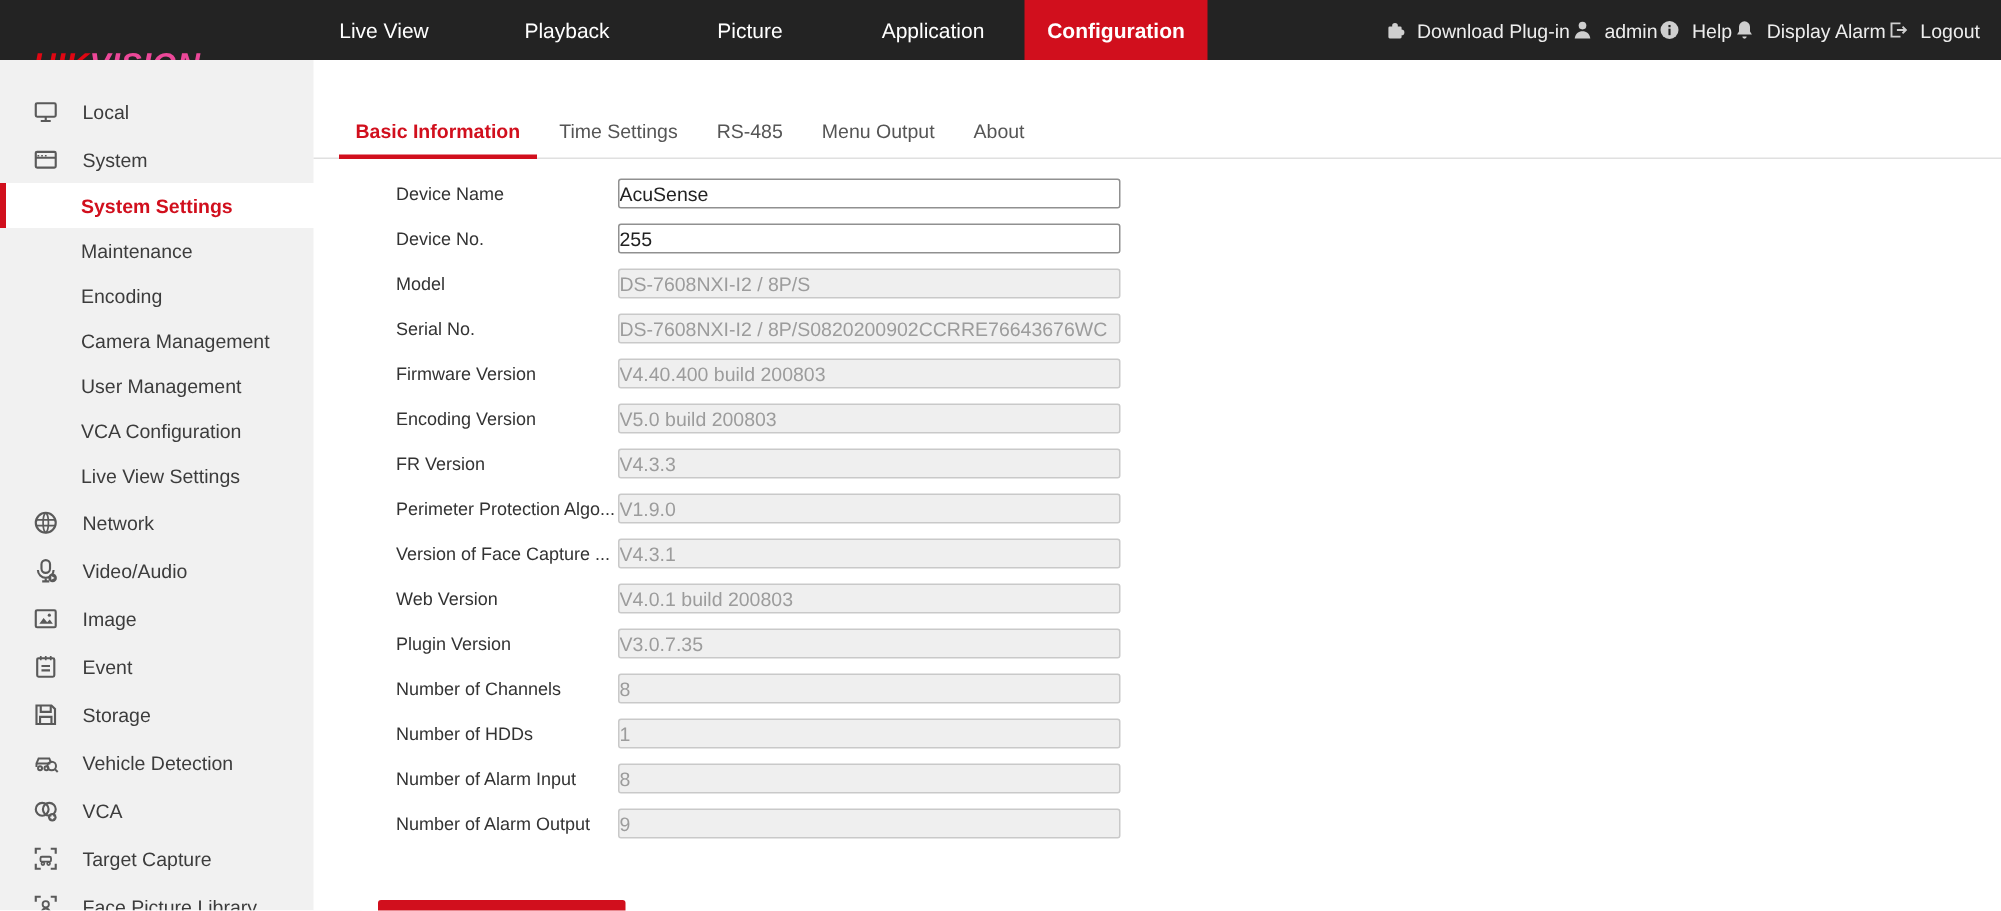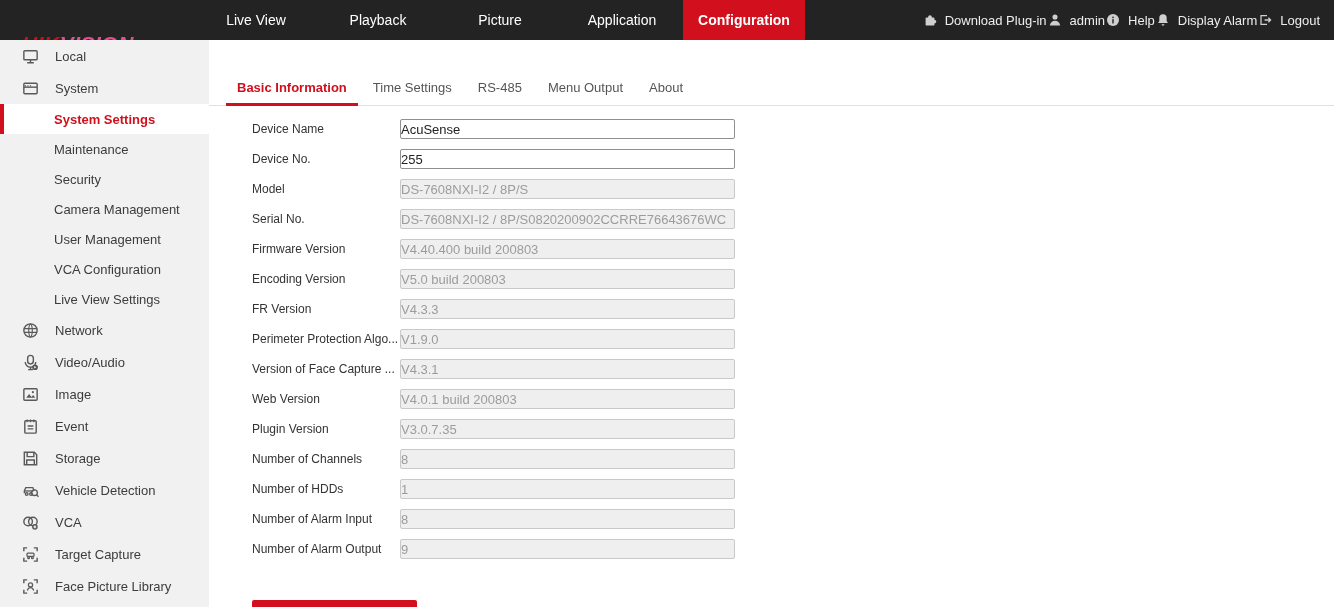--- a/index.html
+++ b/index.html
@@ -19,40 +19,40 @@
     color:#fff; font-size:14px; cursor:pointer; }
   .nav-item.active { background:#d10f1d; font-weight:bold; }
   .utils { margin-left:auto; display:flex; align-items:center; padding-right:14px; }
   .util { display:flex; align-items:center; gap:7px; color:#ededed; font-size:13px;
     cursor:pointer; white-space:nowrap; }
   .util .ico { width:16px; height:16px; color:#cfcfcf; display:flex; }
   .util .ico svg { width:16px; height:16px; }
 
   
   .sidebar { position:absolute; top:40px; left:0; bottom:0; width:241px;
-    background:#f1f1f1; overflow:hidden; }
+    background:#f1f1f1; padding-top:18px; overflow:hidden; }
   .side-item { display:flex; align-items:center; height:32px; padding-left:21px;
     gap:15px; font-size:13px; color:#3c3c3c; cursor:pointer; white-space:nowrap; }
   .side-item .ico { width:19px; height:19px; color:#5a5a5a; display:flex; flex:none; }
   .side-item .ico svg { width:19px; height:19px; }
   .side-item.sub { height:30px; padding-left:54px; }
   .side-item.selected { background:#fff; border-left:4px solid #d10f1d;
     padding-left:50px; color:#d10f1d; font-weight:bold; }
 
   
   .main { position:absolute; top:40px; left:209px; right:0; bottom:0; background:#fff; }
   .tabs { display:flex; gap:4px; padding:16px 0 0 17px; border-bottom:1px solid #e0e0e0;margin-top:24px; }
   .tab { font-size:13px; color:#555; padding:0 11px 8px; cursor:pointer;
     border-bottom:3px solid transparent; margin-bottom:-1px; white-space:nowrap; }
   .tab.active { color:#d10f1d; font-weight:bold; border-bottom-color:#d10f1d; }
 
   .form { padding:8px 0 0 43px; }
   .row { display:flex; align-items:center; height:30px; }
   .row .flabel { width:148px; font-size:12px; color:#333; white-space:nowrap;
-    overflow:hidden; flex:none; }
+    overflow:hidden; flex:none;margin-left:12px; }
   .row input { width:335px; height:20px; font-size:13px; padding:1px 0;
     border:1px solid #909090; border-radius:2px; background:#fff; color:#222;
     font-family:inherit; outline:none; }
   .row input.ro { border-color:#c9c9c9; background:#efefef; color:#9c9c9c; }
 
   .save-btn { margin:36px 0 0 43px; width:165px; height:30px; background:#d10f1d;
     border:none; border-radius:2px; color:#fff; font-size:14px; font-family:inherit;
     display:flex; align-items:center; justify-content:center; gap:8px; cursor:pointer; }
   .save-btn .ico { width:16px; height:16px; color:#fff; display:flex; }
   .save-btn .ico svg { width:16px; height:16px; }
@@ -145,21 +145,21 @@
         </span>
         <span>System</span>
       </div>
       <div class="side-item sub selected">
         <span>System Settings</span>
       </div>
       <div class="side-item sub">
         <span>Maintenance</span>
       </div>
       <div class="side-item sub">
-        <span>Security</span>
+        <span>Encoding</span>
       </div>
       <div class="side-item sub">
         <span>Camera Management</span>
       </div>
       <div class="side-item sub">
         <span>User Management</span>
       </div>
       <div class="side-item sub">
         <span>VCA Configuration</span>
       </div>

